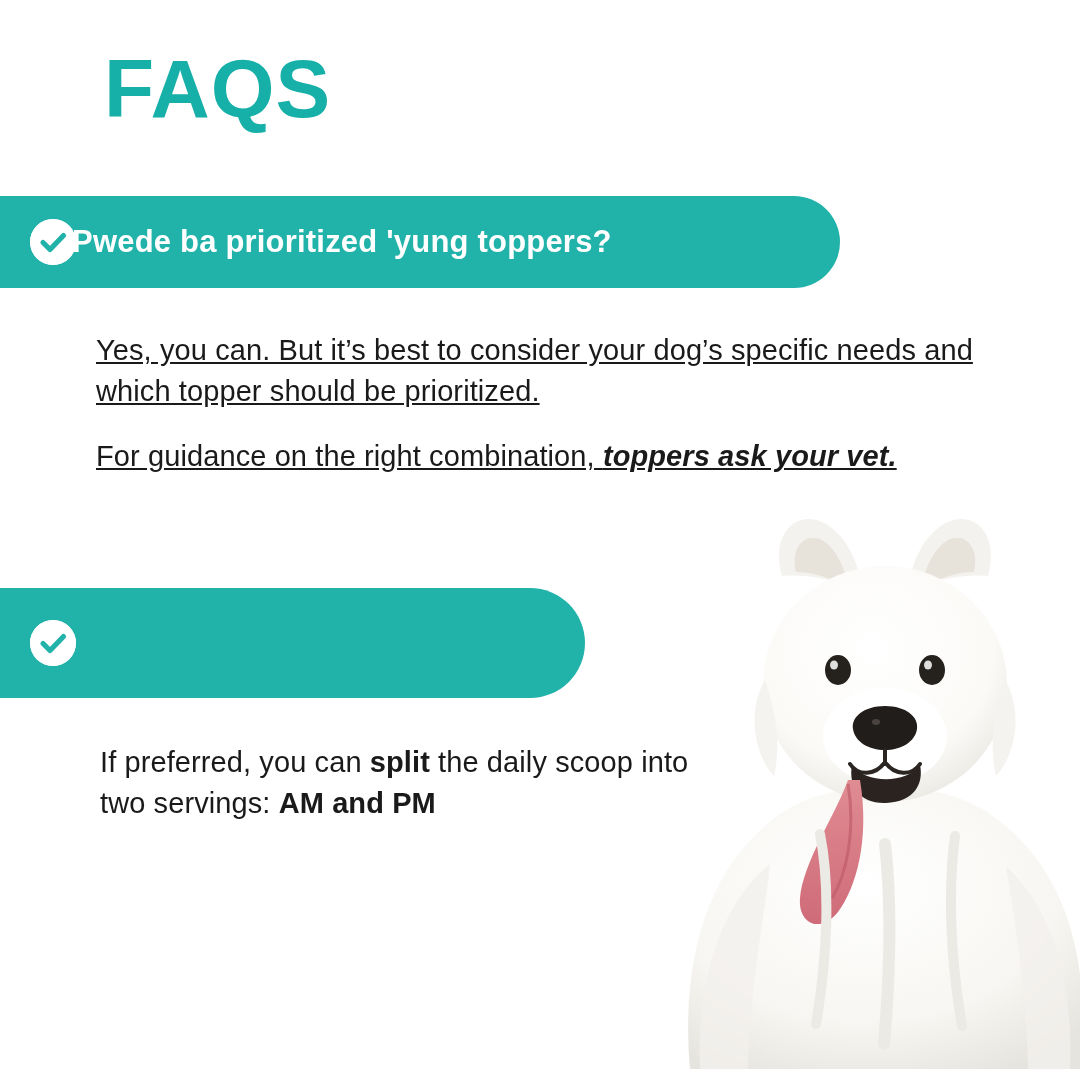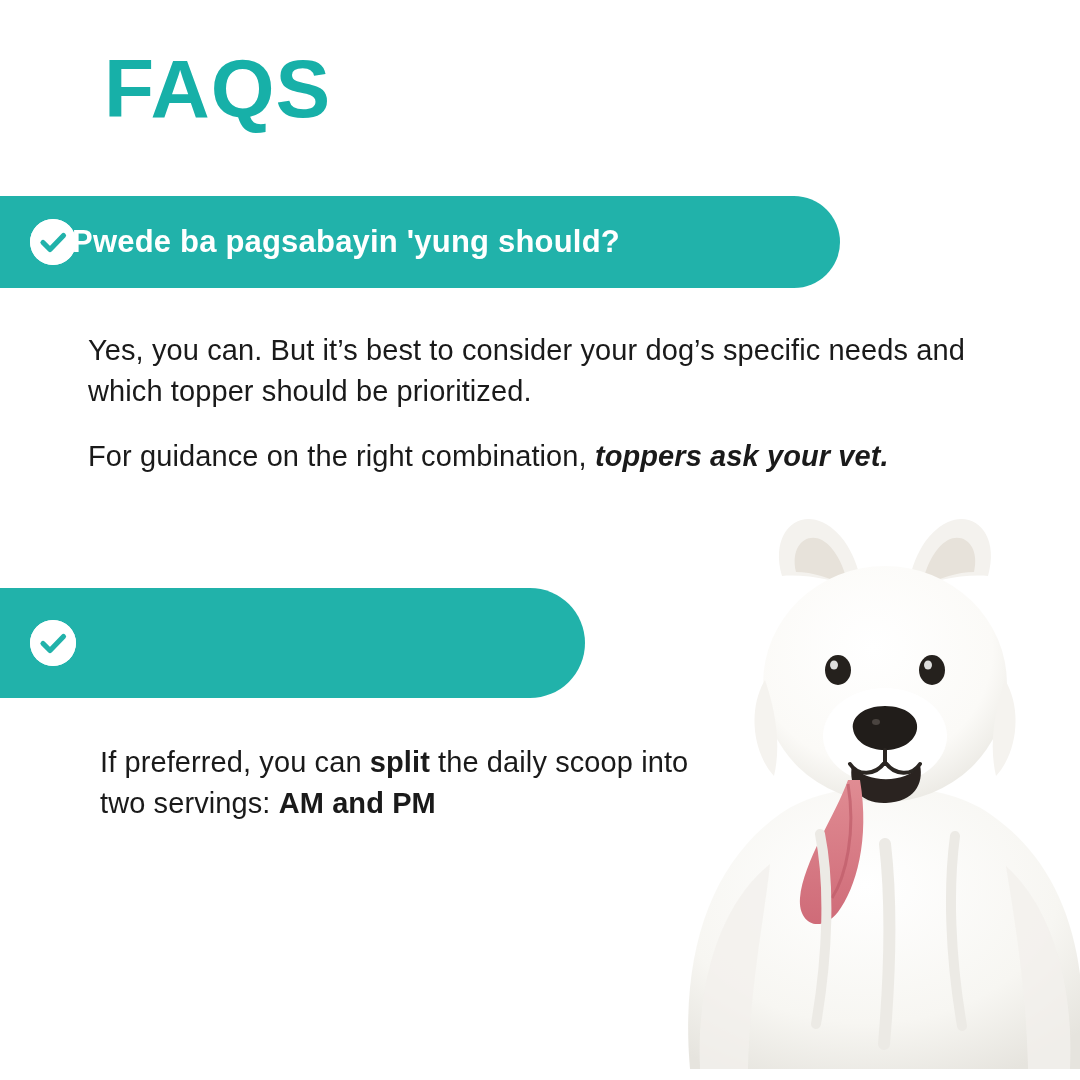--- a/index.html
+++ b/index.html
@@ -86,23 +86,24 @@
     font-size: 29px;
     line-height: 1.42;
     letter-spacing: 0.1px;
   }
   .answer p { margin: 0; }
   .answer p + p { margin-top: 24px; }
   .answer em { font-style: italic; font-weight: bold; }
   .answer b { font-weight: bold; }
 
   .answer-1 {
-    left: 88px;
+    left: 96px;
     top: 330px;
     width: 890px;
+    text-decoration: underline;
   }
   .answer-2 {
     left: 100px;
     top: 742px;
     width: 600px;
   }
   .answer-2 p + p { margin-top: 38px; font-family: Liberation Serif, serif; }
 
   
   .dog-wrap {
@@ -122,21 +123,21 @@
 
   <div class="title">FAQS</div>
 
   <div class="pill pill-1">
     <span class="check-icon">
       <svg width="46" height="46" viewBox="0 0 46 46" aria-hidden="true">
         <circle cx="23" cy="23" r="23" fill="#ffffff"></circle>
         <path d="M13 23.5 L20 30.5 L33.5 16.5" fill="none" stroke="#21b2aa" stroke-width="5.2" stroke-linecap="round" stroke-linejoin="round"></path>
       </svg>
     </span>
-    <span class="pill-text">Pwede ba pagsabayin 'yung should?</span>
+    <span class="pill-text">Pwede ba prioritized 'yung toppers?</span>
   </div>
 
   <div class="answer answer-1">
     <p>
       <span>Yes, you can. But it’s best to consider your dog’s specific needs and which topper should be prioritized.</span>
     </p>
     <p>
       <span>For guidance on the right combination, </span><em>toppers ask your vet.</em>
     </p>
   </div>

